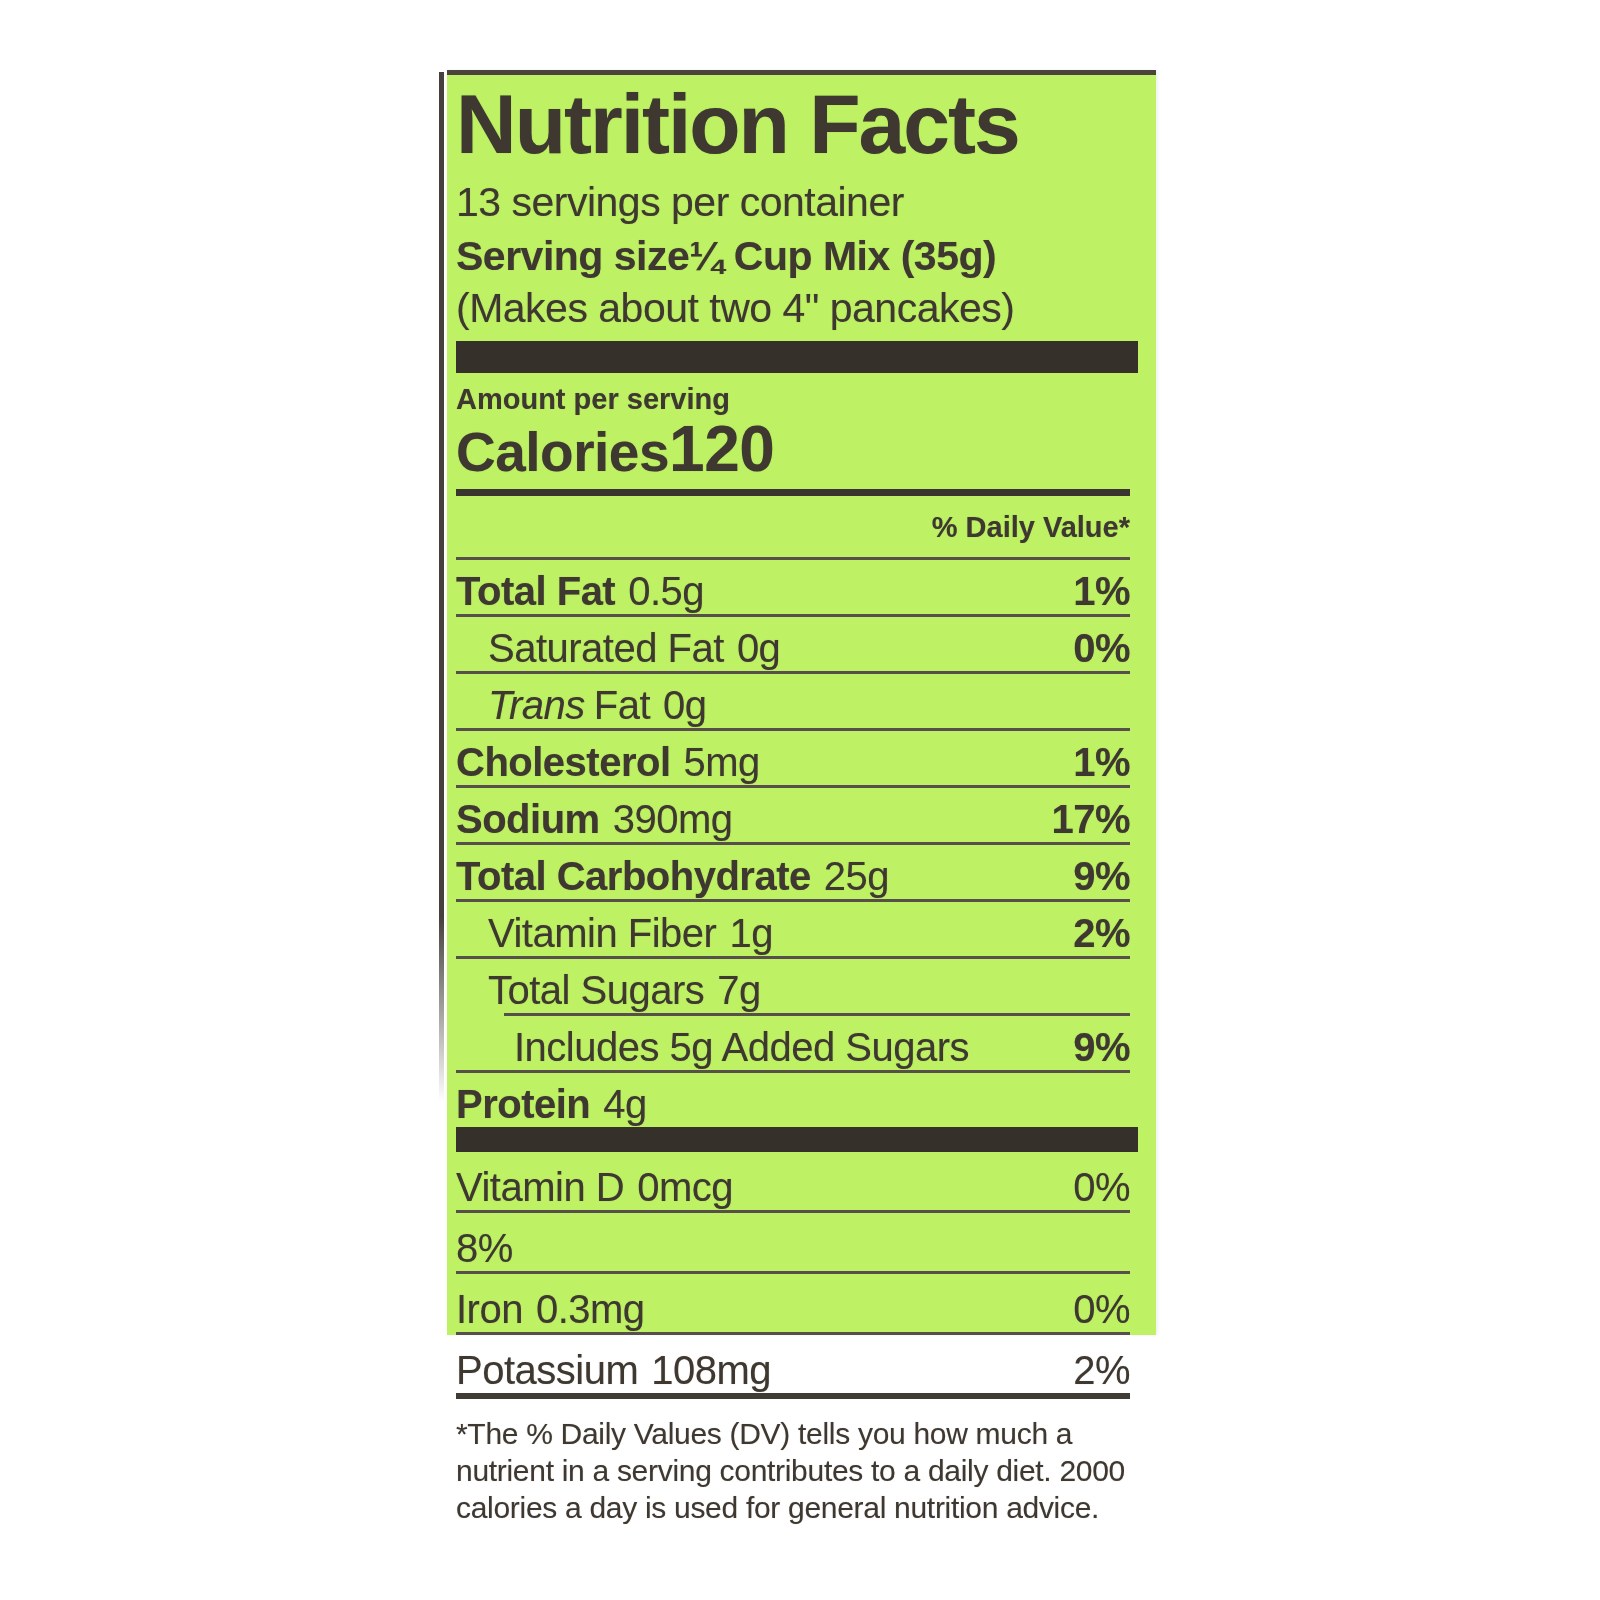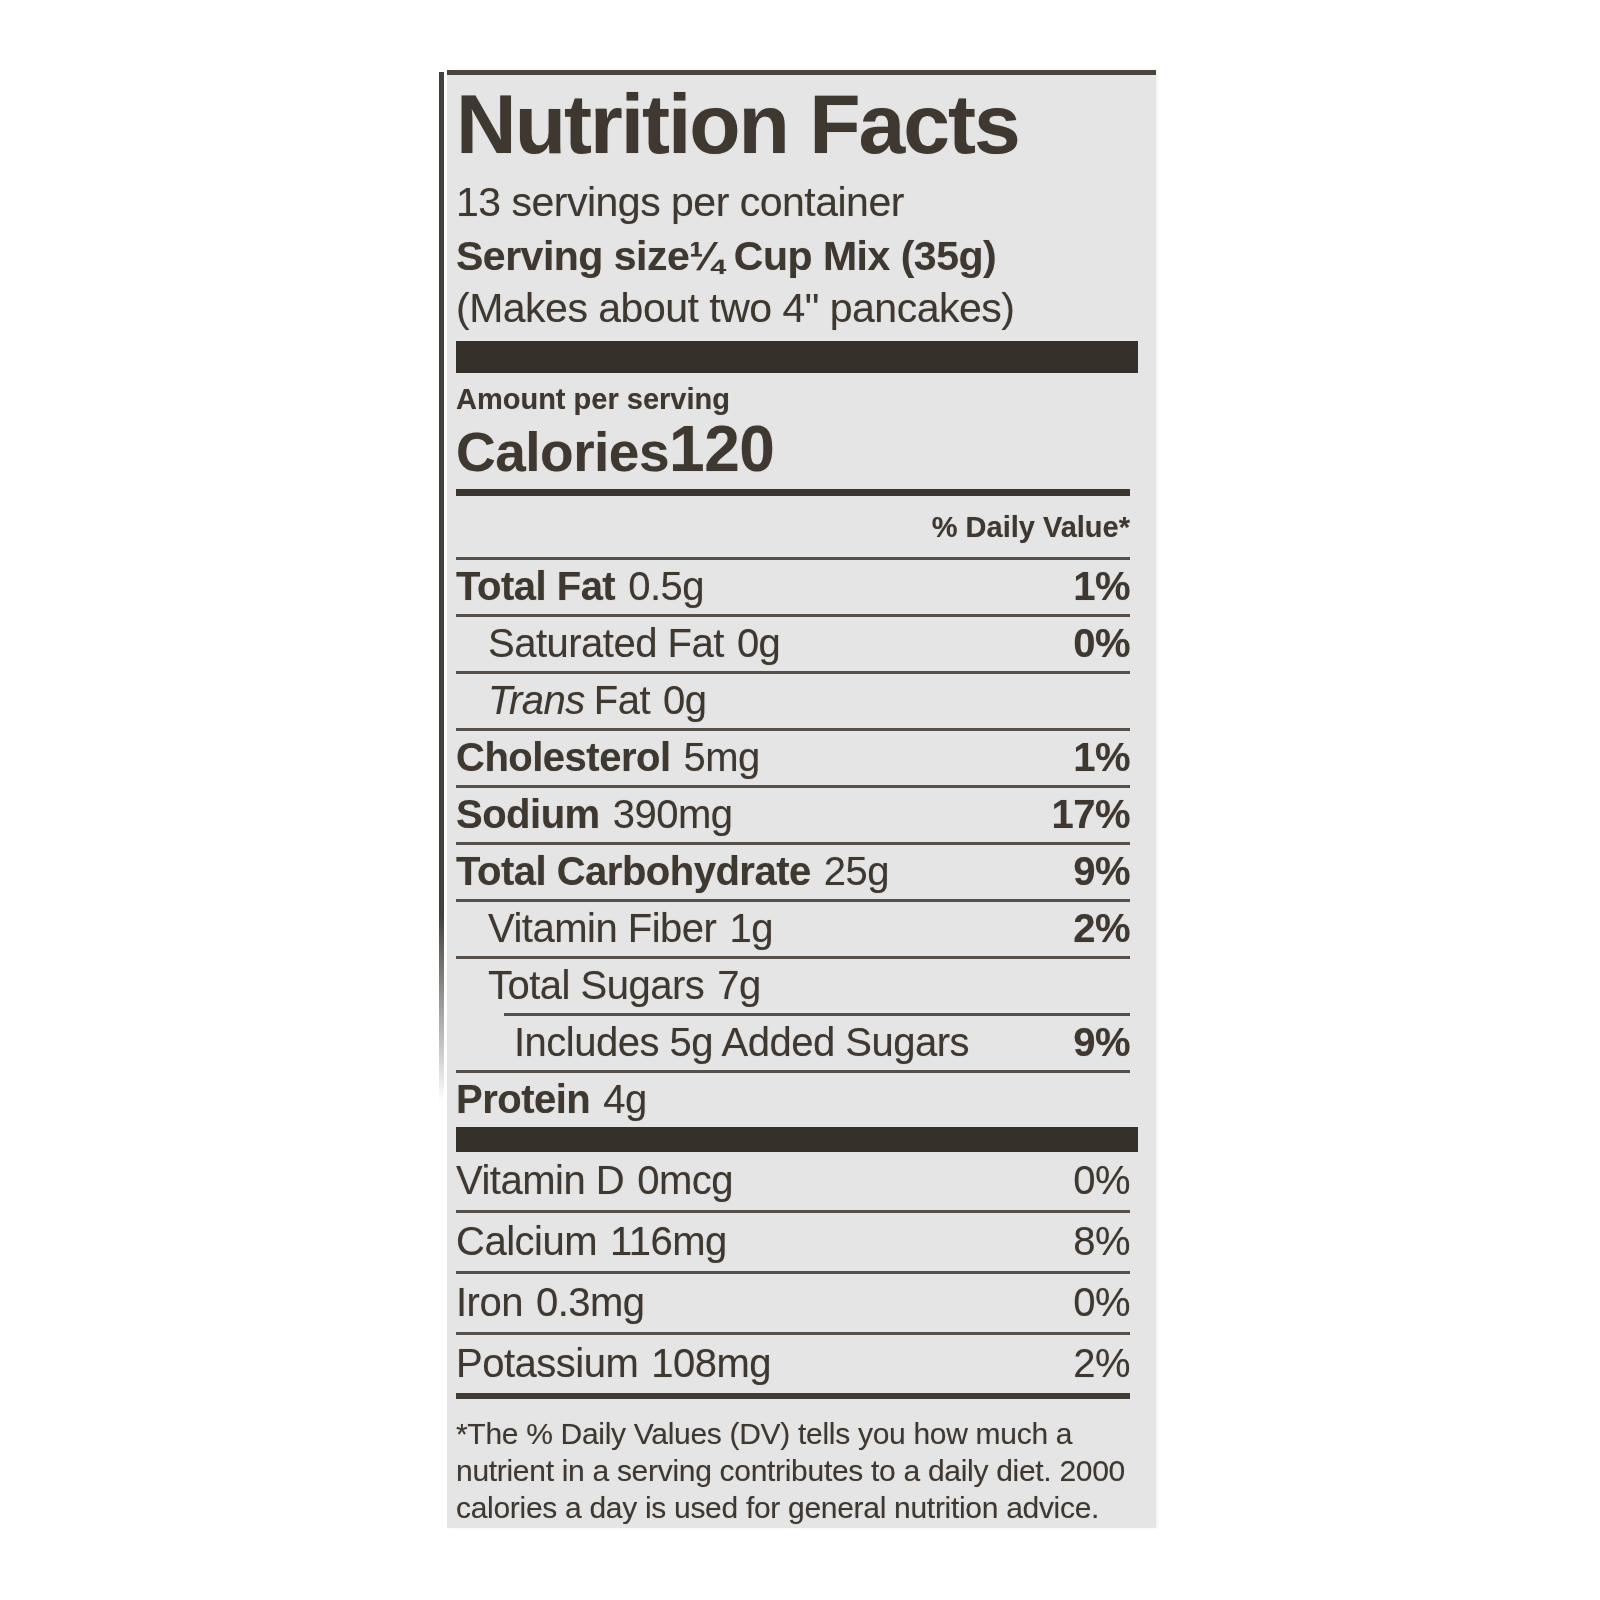--- a/index.html
+++ b/index.html
@@ -6,22 +6,22 @@
   body {
     width:1600px; height:1600px;
     background:#ffffff;
     font-family:"Liberation Sans", sans-serif;
     color:#3e3831;
     position:relative;
     overflow:hidden;
   }
   .label {
     position:absolute; left:447px; top:70px;
-    width:709px; height:1458px;
-    background:#e5e5e5;
+    width:709px; height:1265px;
+    background:#bef264;
     box-sizing:border-box;
     padding:0 26px 0 9px;
     letter-spacing:-0.5px;
     text-shadow:0 0 1px rgba(62,56,49,0.35);
     box-shadow:2px 0 3px rgba(0,0,0,0.06);
   }
   
   .edge-top { position:absolute; left:0; top:0; width:100%; height:5px; background:#4a443c; }
   .edge-left { position:absolute; left:-8px; top:2px; width:5px; height:1030px;
                background:linear-gradient(#45403b 82%, rgba(69,64,59,0)); }
@@ -40,21 +40,21 @@
   .cal-row { display:flex; justify-content:flex-start; align-items:baseline; margin-top:-4px; }
   .cal-label { font-size:55px; font-weight:700; }
   .cal-value { font-size:64px; font-weight:700; }
   .rule-med { height:7px; background:#3b352f; margin-top:3px; }
   .dvh { font-size:29px; font-weight:700; text-align:right; padding:15px 0 13px 0; letter-spacing:0; }
 
   .rule { height:3px; background:#57504a; }
   .rule.ind { margin-left:48px; }
   .rule.thickb { height:6px; background:#413b35; }
 
-  .row { display:flex; justify-content:space-between; align-items:center;
+  .row { display:flex; justify-content:space-between; align-items:flex-end;
          height:54px; font-size:40px; box-sizing:border-box; }
   .row .nm b { font-weight:700; }
   .amt { margin-left:13px; }
   .ind1 { padding-left:32px; }
   .ind2 { padding-left:58px; }
   .dv { font-weight:700; }
   .row.micro { height:58px; }
   .row.micro .dv { font-weight:400; }
   .trans-i { font-style:italic; }
   .trans-rest { margin-left:9px; }
@@ -149,21 +149,20 @@
 
   <div class="bar b2"></div>
 
   <div class="row micro">
     <span class="nm"><span>Vitamin D</span><span class="amt">0mcg</span></span>
     <span class="dv">0%</span>
   </div>
 
   <div class="rule"></div>
   <div class="row micro">
-    <span class="nm"><span>Calcium</span><span class="amt">116mg</span></span>
     <span class="dv">8%</span>
   </div>
 
   <div class="rule"></div>
   <div class="row micro">
     <span class="nm"><span>Iron</span><span class="amt">0.3mg</span></span>
     <span class="dv">0%</span>
   </div>
 
   <div class="rule"></div>

